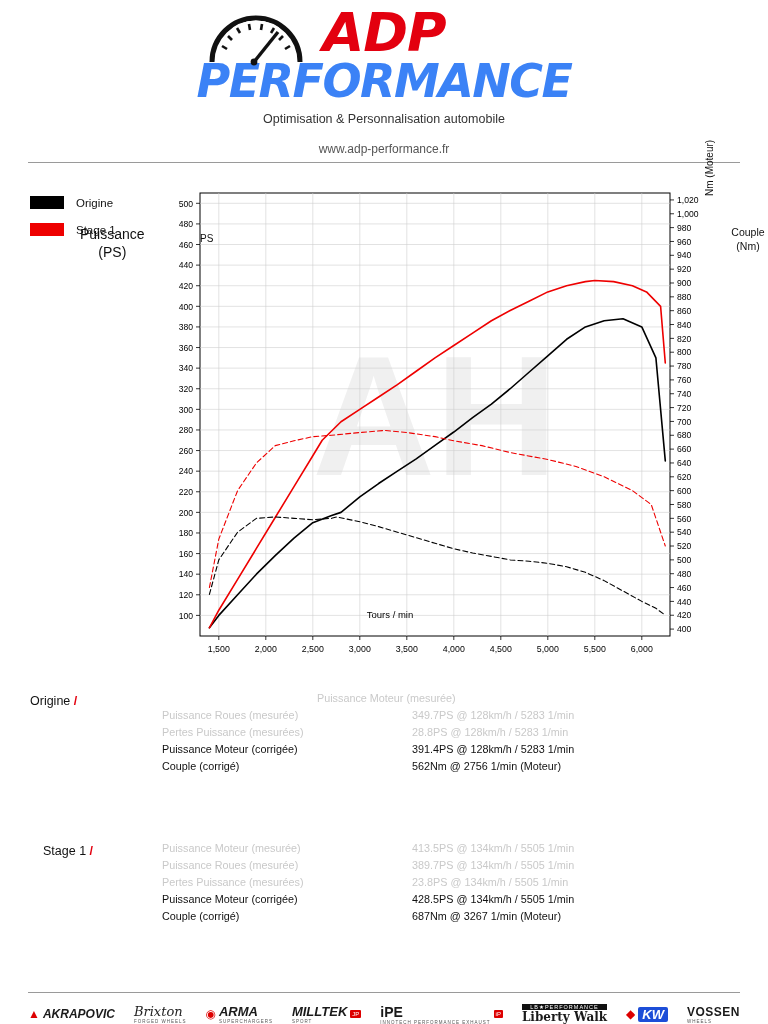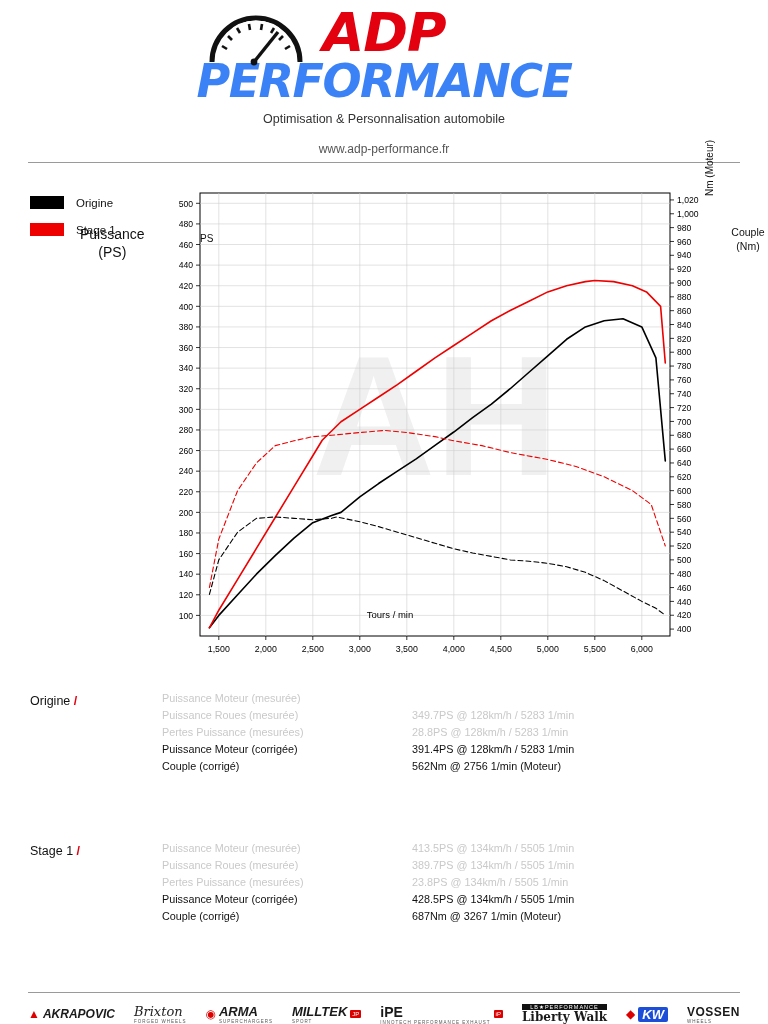--- a/index.html
+++ b/index.html
@@ -165,21 +165,21 @@
     left: 162px;
     top: 0;
     width: 560px;
   }
   .run-row {
     display: flex;
     font-size: 10.8px;
     line-height: 17px;
     color: #111;
   }
-  .run-row.faded { color: #c9c9c9; }
+  .run-row.faded { color: #c9c9c9; justify-content: center; }
   .rr-label { width: 250px; }
   .rr-value { flex: 1; }
 
   
   .footer-line {
     position: absolute;
     left: 28px; right: 28px;
     top: 992px;
     height: 1px;
     background: #9a9a9a;
@@ -463,21 +463,21 @@
         <span class="rr-value">391.4PS @ 128km/h / 5283 1/min</span>
       </div>
       <div class="run-row">
         <span class="rr-label">Couple (corrigé)</span>
         <span class="rr-value">562Nm @ 2756 1/min (Moteur)</span>
       </div>
     </div>
   </div>
 
   <div class="run-block">
-    <div class="run-title" style="top:18px;">
+    <div class="run-title" style="top:18px;margin-left:13px;">
       <span>Stage 1</span>
       <span class="slash">/</span>
     </div>
     <div class="run-rows" style="top:14px;">
       <div class="run-row faded">
         <span class="rr-label">Puissance Moteur (mesurée)</span>
         <span class="rr-value">413.5PS @ 134km/h / 5505 1/min</span>
       </div>
       <div class="run-row faded">
         <span class="rr-label">Puissance Roues (mesurée)</span>

